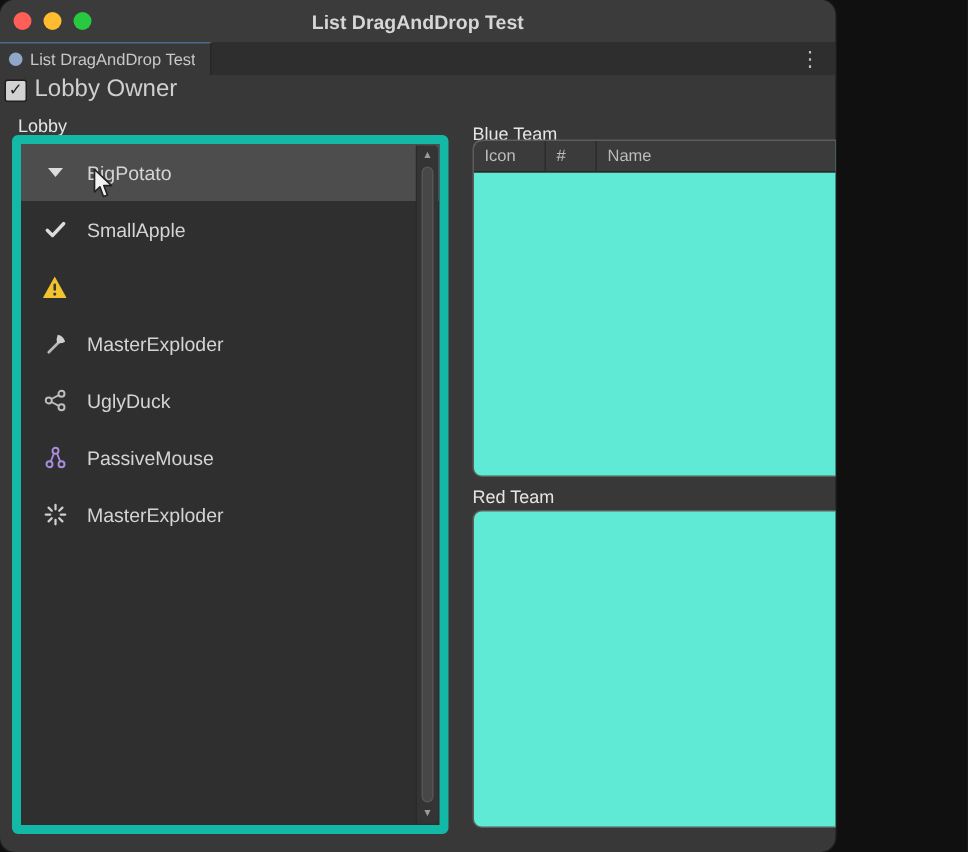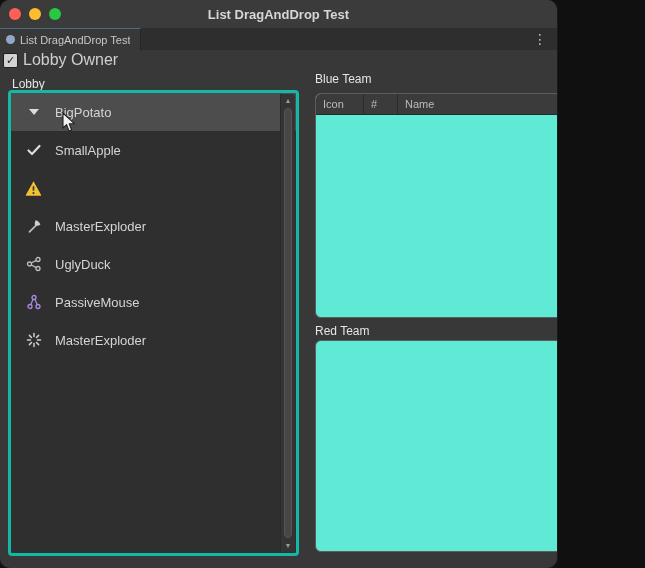--- a/index.html
+++ b/index.html
@@ -15,21 +15,21 @@
   .tab-icon{width:9px;height:9px;border-radius:50%;background:#8fa8c8;flex:0 0 auto;}
   .tab-label{font-size:11px;color:#c8c8c8;white-space:nowrap;overflow:hidden;}
   .tab-menu{position:absolute;right:10px;top:0;height:22px;display:flex;align-items:center;color:#bdbdbd;font-size:14px;cursor:default;}
   
   .toolbar{position:absolute;top:50px;left:3px;height:20px;display:flex;align-items:center;gap:5px;}
   .checkbox{width:13px;height:13px;background:#d2d2d2;border:1px solid #1f1f1f;border-radius:2px;display:flex;align-items:center;justify-content:center;font-size:11px;color:#1b1b1b;line-height:1;}
   .toolbar-label{font-size:16px;color:#cfcfcf;}
   
   .section-label{position:absolute;font-size:12px;color:#e5e5e5;}
   
-  .lobby-list{position:absolute;left:8px;top:90px;width:291px;height:466px;background:#2f2f2f;border:3px solid #14b8a6;border-radius:4px;box-sizing:border-box;overflow:hidden;}
+  .lobby-list{position:absolute;left:8px;top:90px;width:291px;height:466px;background:#2f2f2f;border:6px solid #14b8a6;border-radius:4px;box-sizing:border-box;overflow:hidden;}
   .list-item{position:relative;height:38px;display:flex;align-items:center;padding-left:14px;gap:13px;color:#d4d4d4;font-size:13px;}
   .list-item.selected{background:#4d4d4d;}
   .li-icon{width:17px;height:17px;flex:0 0 auto;display:flex;align-items:center;justify-content:center;}
   
   .vscroll{position:absolute;top:1px;right:1px;bottom:1px;width:14px;background:#343434;border-left:1px solid #2a2a2a;border-radius:0 3px 3px 0;}
   .scroll-arrow{position:absolute;left:0;width:14px;height:13px;color:#9a9a9a;font-size:7px;display:flex;align-items:center;justify-content:center;}
   .scroll-arrow.up{top:0;}
   .scroll-arrow.down{bottom:0;}
   .scroll-thumb{position:absolute;left:3px;right:3px;top:14px;bottom:14px;background:#474747;border:1px solid #555;border-radius:5px;}
   
@@ -157,21 +157,21 @@
       <span>MasterExploder</span>
     </div>
 
     <div class="vscroll">
       <div class="scroll-arrow up">▲</div>
       <div class="scroll-thumb"></div>
       <div class="scroll-arrow down">▼</div>
     </div>
   </div>
 
-  <div class="section-label" style="left:315px;top:72px;">Blue Team</div>
+  <div class="section-label" style="left:315px;top:82px;">Blue Team</div>
   <div class="team-box blue-box">
     <div class="thead">
       <div class="th icon">Icon</div>
       <div class="th num">#</div>
       <div class="th name">Name</div>
     </div>
   </div>
 
   <div class="section-label" style="left:315px;top:324px;">Red Team</div>
   <div class="team-box red-box"></div>

